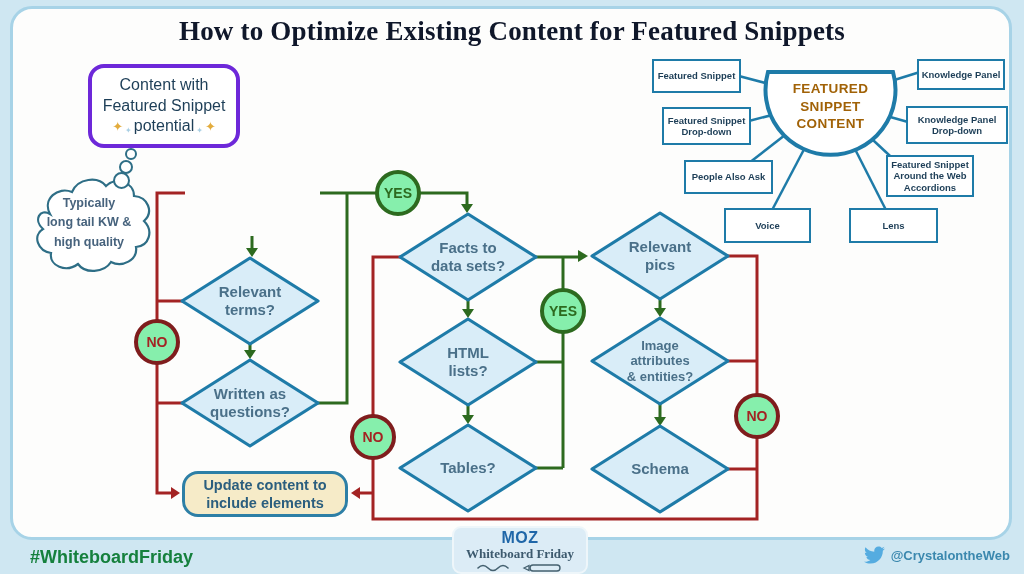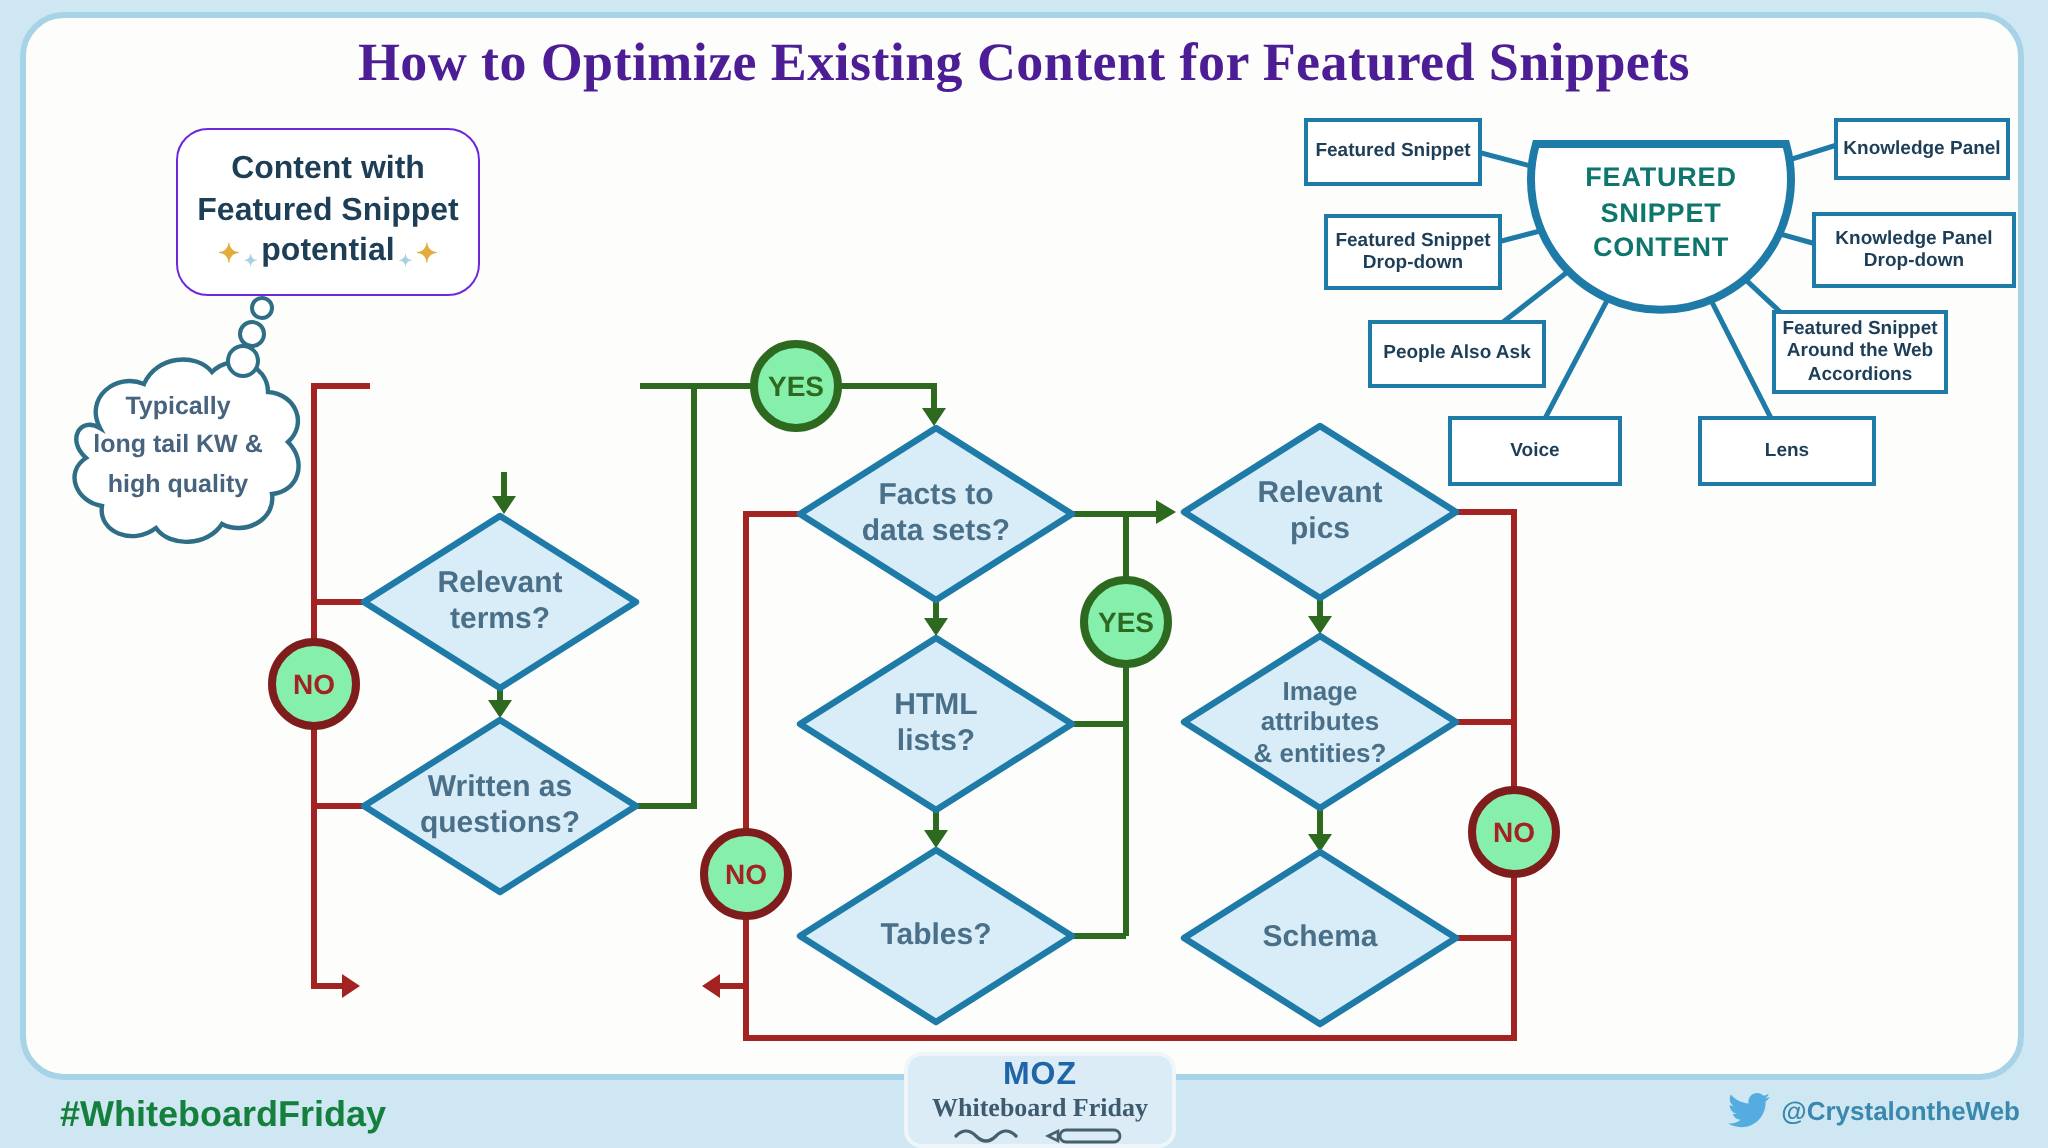--- a/index.html
+++ b/index.html
@@ -2,27 +2,27 @@
 <html><head>
 <meta charset="utf-8">
 <style>
   html,body{margin:0;padding:0;}
   .page{position:relative;width:1024px;height:574px;background:#cfe7f2;overflow:hidden;
         font-family:"Liberation Sans",sans-serif;}
   .card{position:absolute;left:10px;top:6px;width:1002px;height:534px;background:#fdfdfc;
         border:3px solid #a7d3e7;border-radius:22px;box-sizing:border-box;z-index:0;}
   .lines{position:absolute;left:0;top:0;z-index:1;}
   .title{position:absolute;left:0;top:16px;width:100%;text-align:center;margin:0;
-         font-family:"Liberation Serif",serif;font-weight:bold;font-size:27px;color:#4c1d95;
+         font-family:"Liberation Serif",serif;font-weight:bold;font-size:27px;color:#0f172a;
          letter-spacing:0.2px;z-index:2;}
   .ml{white-space:pre-line;}
   
   .pbox{position:absolute;left:88px;top:64px;width:152px;height:84px;box-sizing:border-box;
-        background:#fff;border:1px solid #6d28d9;border-radius:16px;display:flex;flex-direction:column;
-        align-items:center;justify-content:center;font-weight:bold;font-size:16px;color:#1d3e57;
+        background:#fff;border:4px solid #6d28d9;border-radius:16px;display:flex;flex-direction:column;
+        align-items:center;justify-content:center;font-weight:normal;font-size:16px;color:#1d3e57;
         line-height:1.3;z-index:2;}
   .prow{display:flex;align-items:center;gap:2px;}
   .sp{line-height:1;}
   .sp.g{color:#e3ac3d;font-size:13px;}
   .sp.s{color:#a8cfe4;font-size:8px;vertical-align:sub;margin-top:8px;}
   
   .tb{position:absolute;background:#fff;border:2px solid #2e6e86;border-radius:50%;z-index:2;}
   .cloudtxt{position:absolute;left:36px;top:194px;width:106px;text-align:center;font-weight:600;
             font-size:12.5px;color:#47637d;line-height:1.55;z-index:2;}
   
@@ -37,21 +37,21 @@
         display:flex;align-items:center;justify-content:center;font-weight:bold;font-size:14px;z-index:3;}
   .circ.yes{border:4px solid #2d6a1f;color:#2d6a1f;}
   .circ.no{border:4px solid #7f1d1d;color:#a32323;}
   
   .ubox{position:absolute;left:182px;top:471px;width:166px;height:46px;box-sizing:border-box;
         background:#f6ebc8;border:3px solid #2d7fa6;border-radius:16px;display:flex;align-items:center;
         justify-content:center;text-align:center;font-weight:bold;font-size:14.5px;color:#2b5e7e;
         line-height:1.25;z-index:2;}
   
   .mmc{position:absolute;left:768px;top:80px;width:125px;text-align:center;font-weight:bold;
-       font-size:13.5px;letter-spacing:0.4px;color:#0f766e;line-height:1.3;z-index:2;}
+       font-size:13.5px;letter-spacing:0.4px;color:#a16207;line-height:1.3;z-index:2;}
   .mbox{position:absolute;box-sizing:border-box;background:#fff;border:2.5px solid #1e7ba8;
         display:flex;align-items:center;justify-content:center;text-align:center;font-weight:bold;
         font-size:9.5px;color:#1d3e57;line-height:1.2;z-index:2;}
   
   .badge{position:absolute;left:452px;top:526px;width:136px;height:48px;box-sizing:border-box;
          background:#dcecf6;border:2px solid #eef6fa;border-radius:9px;display:flex;flex-direction:column;
          align-items:center;justify-content:flex-start;padding-top:2px;z-index:4;}
   .moz{font-weight:bold;font-size:16px;color:#1f66a8;letter-spacing:0.5px;line-height:1;}
   .wbf{font-family:"Liberation Serif",serif;font-weight:bold;font-size:13px;color:#3d5a6e;line-height:1.2;}
   
@@ -199,20 +199,22 @@
       </svg>
     <div class="dlabel ml">Schema</div>
   </div>
 
   <div class="circ yes" style="left:375px;top:170px;">YES</div>
   <div class="circ yes" style="left:540px;top:288px;">YES</div>
   <div class="circ no" style="left:134px;top:319px;">NO</div>
   <div class="circ no" style="left:350px;top:414px;">NO</div>
   <div class="circ no" style="left:734px;top:393px;">NO</div>
 
+  <div class="ubox ml">Update content to
+include elements</div>
 
   <div class="mmc ml">FEATURED
 SNIPPET
 CONTENT</div>
   <div class="mbox ml" style="left:652px;top:59px;width:89px;height:34px;">Featured Snippet</div>
   <div class="mbox ml" style="left:917px;top:59px;width:88px;height:31px;">Knowledge Panel</div>
   <div class="mbox ml" style="left:662px;top:107px;width:89px;height:38px;">Featured Snippet
 Drop-down</div>
   <div class="mbox ml" style="left:906px;top:106px;width:102px;height:38px;">Knowledge Panel
 Drop-down</div>

